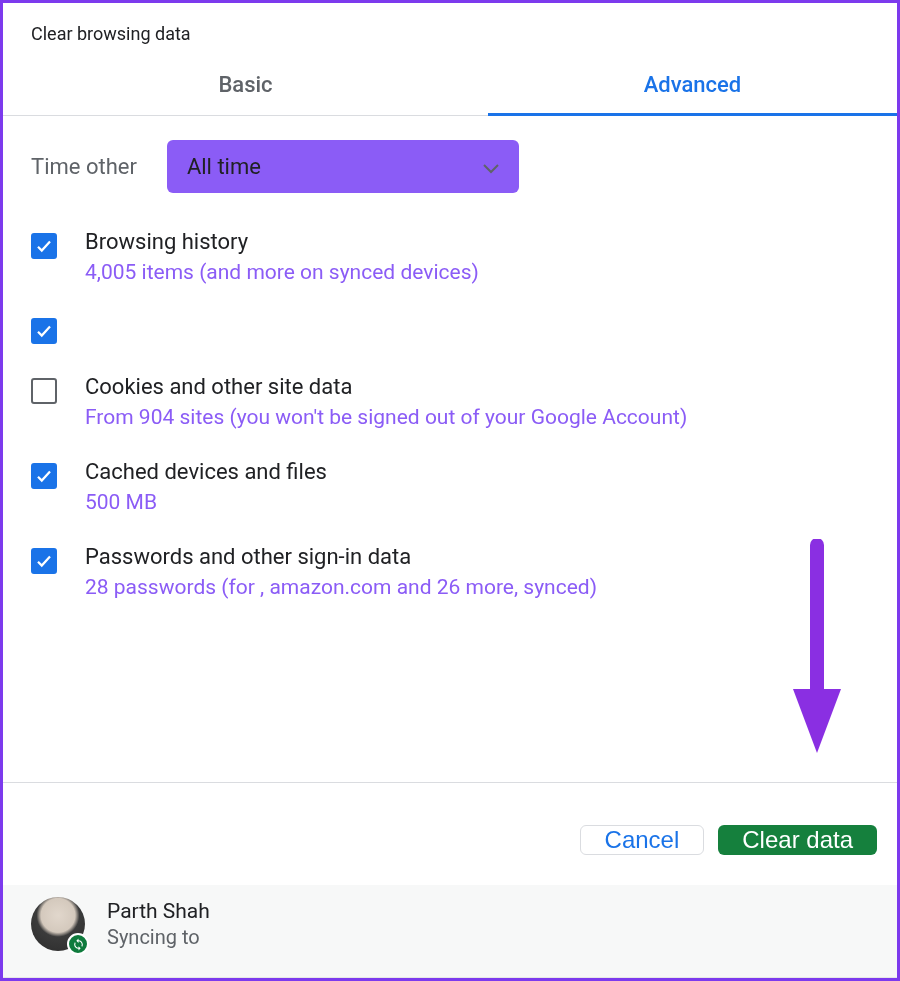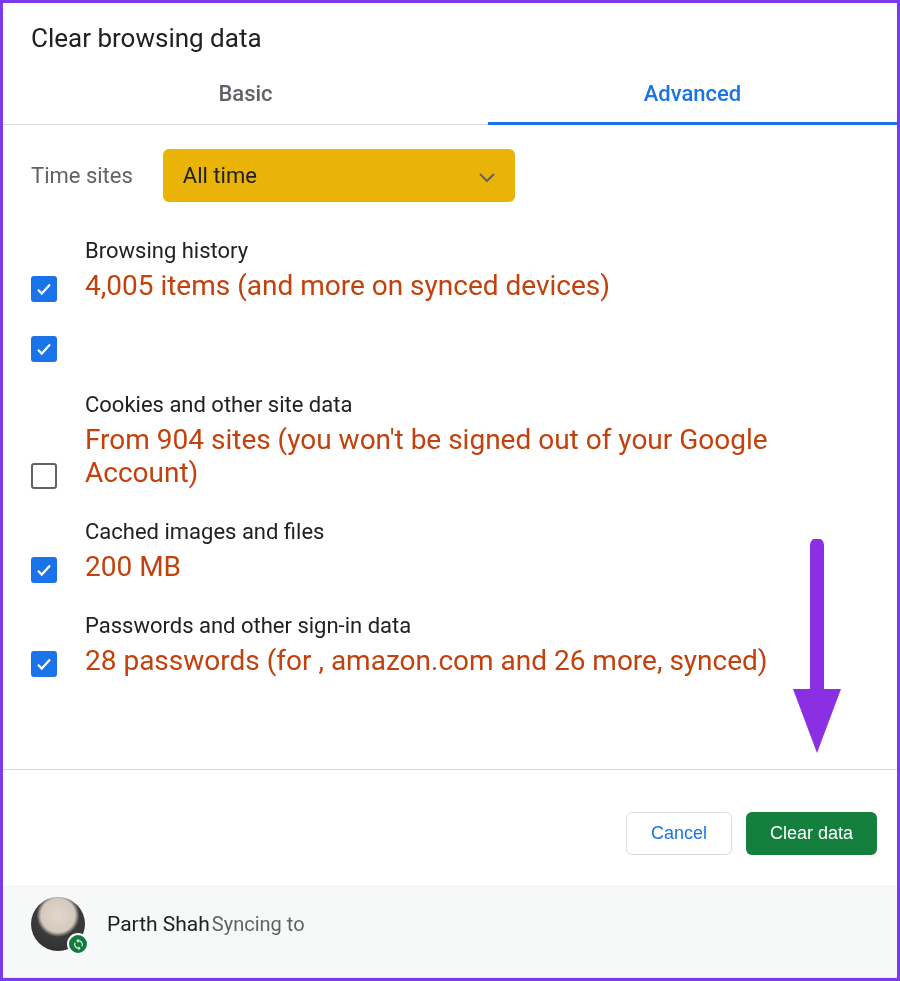--- a/index.html
+++ b/index.html
@@ -18,21 +18,21 @@
   .dialog-frame {
     border: 3px solid #7c3aed;
     width: 900px;
     height: 981px;
     position: relative;
     background: #fff;
     display: flex;
     flex-direction: column;
   }
   .dialog-title {
-    font-size: 26px;
+    font-size: 18px;
     font-weight: 400;
     color: #202124;
     padding: 20px 28px 10px 28px;
   }
   .tabs {
     display: flex;
     border-bottom: 1px solid #dadce0;
   }
   .tab {
     flex: 1;
@@ -66,42 +66,42 @@
     display: flex;
     align-items: center;
     gap: 30px;
     margin-bottom: 36px;
   }
   .time-label {
     font-size: 22px;
     color: #5f6368;
   }
   .time-select {
-    background: #eab308;
+    background: #8b5cf6;
     border-radius: 6px;
     padding: 14px 20px;
     font-size: 22px;
     color: #202124;
     width: 352px;
     display: flex;
     justify-content: space-between;
     align-items: center;
     cursor: pointer;
   }
   .dropdown-arrow {
     color: #5f6368;
   }
   .options {
     display: flex;
     flex-direction: column;
     gap: 30px;
   }
   .option-row {
     display: flex;
-    align-items: flex-end;
+    align-items: flex-start;
     gap: 28px;
   }
   .checkbox {
     width: 26px;
     height: 26px;
     border: 2.5px solid #5f6368;
     border-radius: 3px;
     flex-shrink: 0;
     margin-top: 4px;
     cursor: pointer;
@@ -127,34 +127,34 @@
   .option-text {
     display: flex;
     flex-direction: column;
     gap: 6px;
   }
   .option-title {
     font-size: 22px;
     color: #202124;
   }
   .option-desc {
-    font-size: 28px;
-    color: #c2410c;
+    font-size: 21px;
+    color: #8b5cf6;
   }
   .button-row {
     display: flex;
     justify-content: flex-end;
     gap: 14px;
     padding: 42px 20px 30px 20px;
     border-top: 1px solid #dadce0;
   }
   .btn {
-    padding: 10px 24px;
+    padding: 0 24px;
     border-radius: 6px;
-    font-size: 18px;
+    font-size: 24px;
     font-weight: 500;
     cursor: pointer;
     border: none;
   }
   .btn-cancel {
     background: #fff;
     border: 1px solid #dadce0;
     color: #1a73e8;
   }
   .btn-primary {
@@ -191,20 +191,21 @@
     align-items: center;
     justify-content: center;
   }
   .sync-badge svg {
     width: 13px;
     height: 13px;
     fill: #fff;
   }
   .profile-text {
     display: flex;
+    flex-direction: column;
     gap: 2px;
   }
   .profile-name {
     font-size: 21px;
     color: #202124;
   }
   .profile-status {
     font-size: 20px;
     color: #5f6368;
   }
@@ -225,21 +226,21 @@
 <div class="dialog-frame">
   <div class="dialog-title">Clear browsing data</div>
 
   <div class="tabs">
     <div class="tab">Basic</div>
     <div class="tab active">Advanced</div>
   </div>
 
   <div class="content">
     <div class="time-row">
-      <span class="time-label">Time sites</span>
+      <span class="time-label">Time other</span>
       <div class="time-select">
         <span>All time</span>
         <span class="dropdown-arrow">
           <svg width="16" height="10" viewBox="0 0 16 10">
               <path d="M1 1 L8 8 L15 1" stroke="#5f6368" stroke-width="2" fill="none"></path>
             </svg>
         </span>
       </div>
     </div>
 
@@ -275,22 +276,22 @@
         </div>
       </div>
 
       <div class="option-row">
         <div class="checkbox checked">
           <svg viewBox="0 0 24 24">
               <polyline points="4,13 9,18 20,6"></polyline>
             </svg>
         </div>
         <div class="option-text">
-          <span class="option-title">Cached images and files</span>
-          <span class="option-desc">200 MB</span>
+          <span class="option-title">Cached devices and files</span>
+          <span class="option-desc">500 MB</span>
         </div>
       </div>
 
       <div class="option-row">
         <div class="checkbox checked">
           <svg viewBox="0 0 24 24">
               <polyline points="4,13 9,18 20,6"></polyline>
             </svg>
         </div>
         <div class="option-text">

